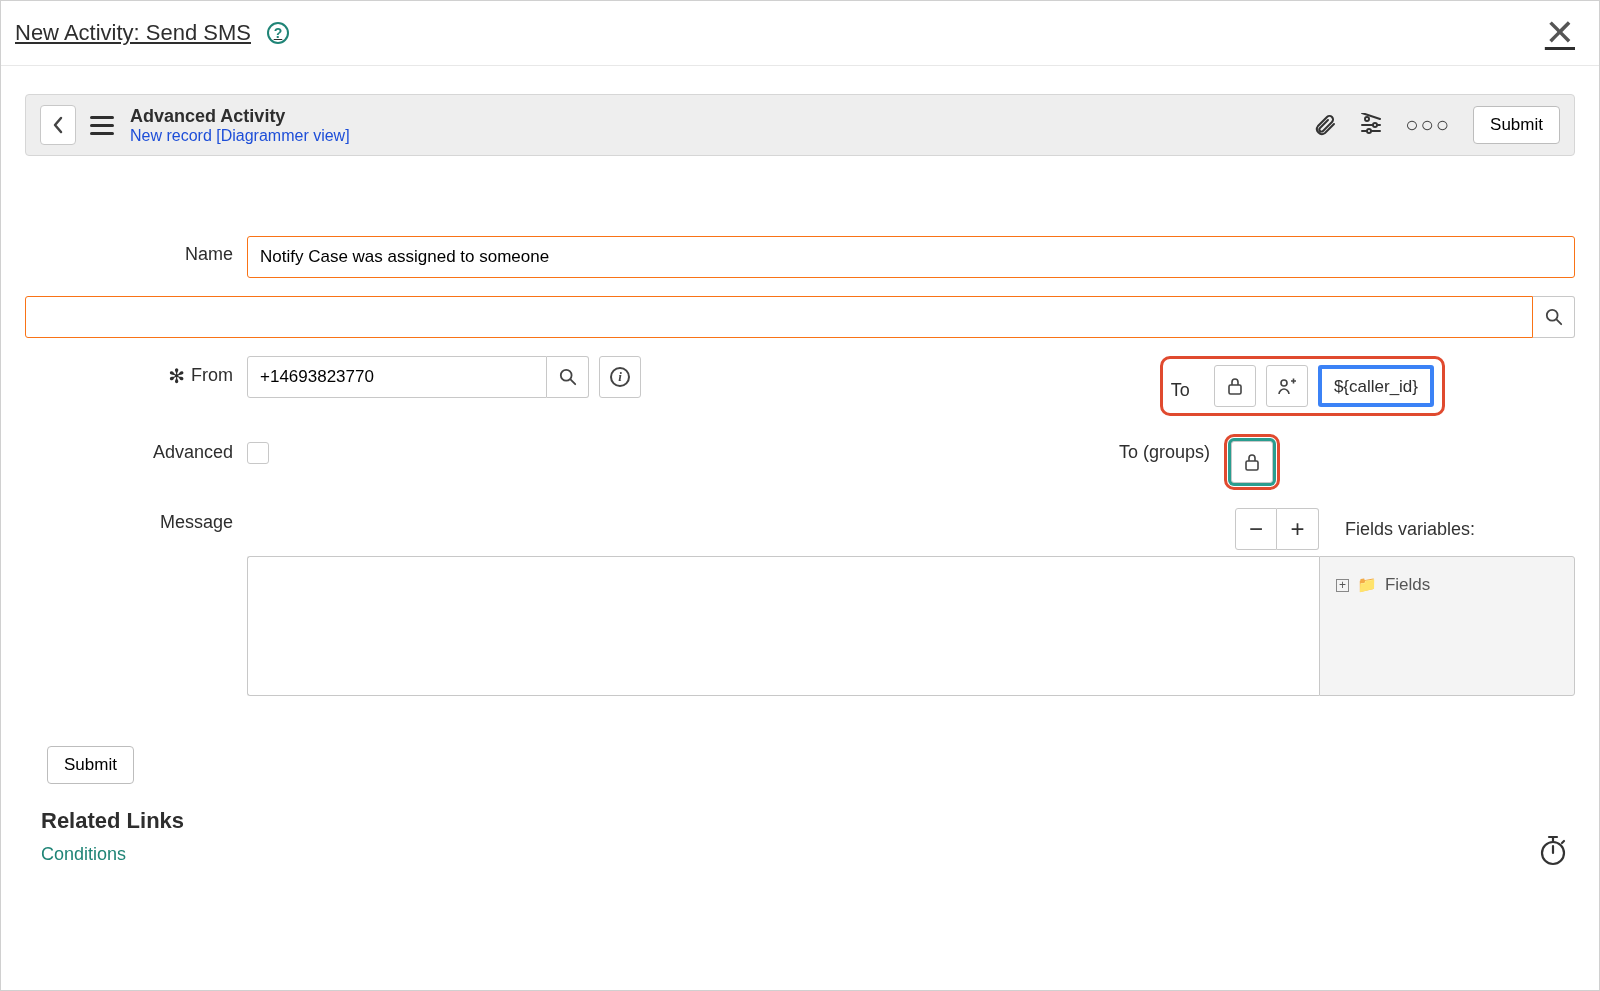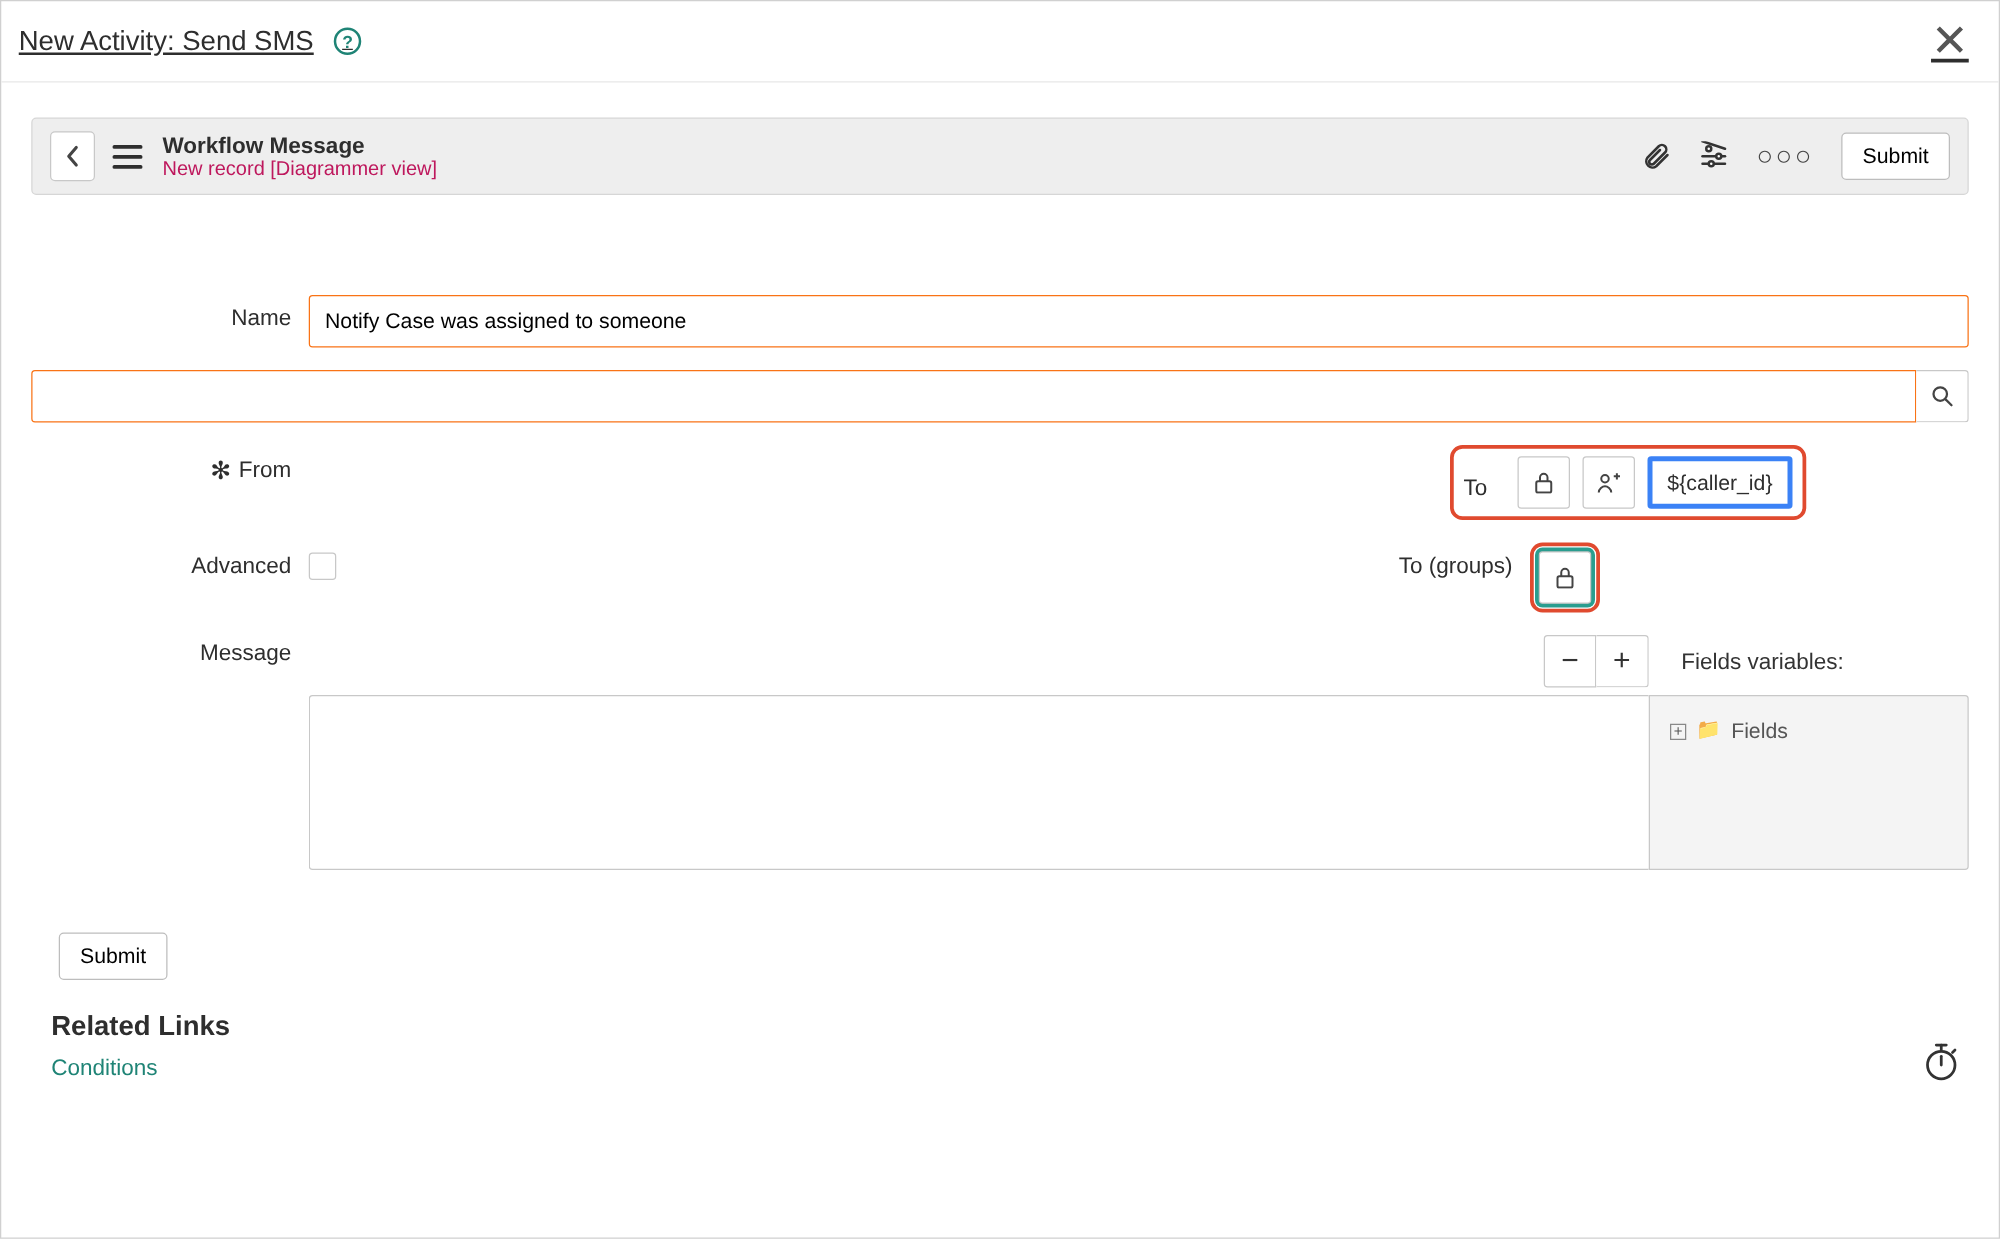--- a/index.html
+++ b/index.html
@@ -75,21 +75,21 @@
   margin-right: 16px;
   cursor: pointer;
 }
 .hamburger-icon span {
   display: block;
   width: 24px; height: 3px;
   background: #2e2e2e;
   border-radius: 2px;
 }
 .record-title { font-weight: 700; font-size: 18px; color: #2e2e2e; }
-.record-sub { font-size: 16px; color: #be185d; }
+.record-sub { font-size: 16px; color: #1d4ed8; }
 .bar-actions { margin-left: auto; display: flex; align-items: center; gap: 22px; }
 .icon-btn { cursor: pointer; display: inline-flex; align-items: center; justify-content: center; }
 .submit-btn {
   border: 1px solid #bdbdbd;
   background: #fff;
   border-radius: 4px;
   padding: 8px 16px;
   font-size: 17px;
   cursor: pointer;
 }
@@ -265,21 +265,21 @@
     <svg viewBox="0 0 12 18">
         <path d="M9 2 L3 9 L9 16" fill="none" stroke="#444" stroke-width="2.5" stroke-linecap="round" stroke-linejoin="round"></path>
       </svg>
   </div>
   <div class="hamburger-icon">
     <span></span>
       <span></span>
       <span></span>
   </div>
   <div>
-    <div class="record-title">Workflow Message</div>
+    <div class="record-title">Advanced Activity</div>
     <div class="record-sub">New record [Diagrammer view]</div>
   </div>
   <div class="bar-actions">
     <span class="icon-btn clip-icon">
       <svg viewBox="0 0 24 24">
           <path d="M21 11l-9 9a5 5 0 0 1-7-7l9-9a3.5 3.5 0 0 1 5 5l-9 9a2 2 0 0 1-3-3l8-8" fill="none" stroke="#333" stroke-width="2" stroke-linecap="round"></path>
         </svg>
     </span>
     <span class="icon-btn sliders-icon">
       <svg viewBox="0 0 24 24" fill="none" stroke="#333" stroke-width="2" stroke-linecap="round">
@@ -317,20 +317,32 @@
         </div>
       </div>
     </div>
   </div>
 
   <div class="form-row two-col">
     <div class="label-col">
       <span class="asterisk">✻</span><span>From</span>
     </div>
     <div class="field-col" style="display:flex;">
+      <div class="left-half">
+        <input type="text" class="from-input" value="+14693823770" style="">
+        <div class="lookup-btn">
+          <svg class="mag-svg" viewBox="0 0 20 20">
+              <circle cx="8" cy="8" r="6" fill="none" stroke="#444" stroke-width="2"></circle>
+              <line x1="13" y1="13" x2="18" y2="18" stroke="#444" stroke-width="2" stroke-linecap="round"></line>
+            </svg>
+        </div>
+        <div class="info-btn">
+          <span class="info-circle">i</span>
+        </div>
+      </div>
       <div class="right-half" style="justify-content:flex-end; align-items:flex-start; padding-right:130px;">
         <div class="highlight-red">
           <span class="to-label" style="margin-left:0;">To</span>
           <div class="small-btn">
             <svg width="16" height="18" viewBox="0 0 16 18">
                 <rect x="2" y="8" width="12" height="9" rx="1.5" fill="none" stroke="#444" stroke-width="1.6"></rect>
                 <path d="M5 8 V5 a3 3 0 0 1 6 0 V8" fill="none" stroke="#444" stroke-width="1.6"></path>
               </svg>
           </div>
           <div class="small-btn">

